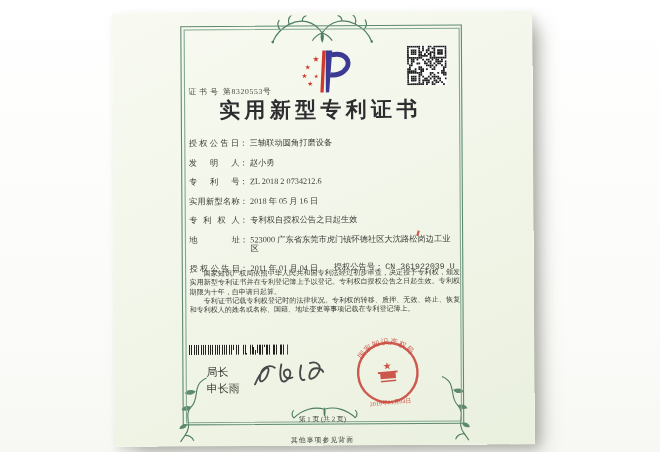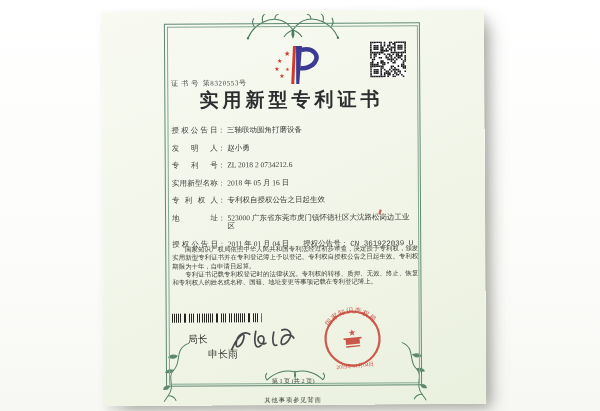--- a/index.html
+++ b/index.html
@@ -30,21 +30,21 @@
   .fv.wrap{max-width:184px;}
   .grant2{margin-left:14px;display:flex;font-family:Liberation Mono, monospace;}
   .penmark{position:absolute;left:276px;top:199px;width:1.6px;height:5px;background:#c23a2c;transform:rotate(18deg);opacity:.8;}
   .bodytext{position:absolute;left:69px;top:234px;width:246px;font-size:6.4px;line-height:8.3px;text-align:justify;color:#3c4038;}
   .bodytext p{margin:0;text-indent:2em;}
   .barcode{
     position:absolute;left:68px;top:302px;width:90px;height:9px;
     background:repeating-linear-gradient(90deg,#24241f 0 1.2px,#f4f6ec 1.2px 2.2px,#24241f 2.2px 3px,#f4f6ec 3px 4.8px,#24241f 4.8px 5.4px,#f4f6ec 5.4px 6.4px);
   }
   .director{position:absolute;left:84px;top:324px;font-size:10px;color:#3a3e36;line-height:8px;}
-  .director .nm{margin-top:7px;margin-left:20px;}
+  .director .nm{margin-top:7px;}
   .sig{position:absolute;left:120px;top:314px;}
   .seal{position:absolute;left:216px;top:295px;transform:rotate(-5deg);opacity:.92;}
   .pagefoot{position:absolute;left:62px;top:366px;width:254px;text-align:center;font-size:6.2px;color:#3f443c;}
   .backnote{position:absolute;left:62px;top:385px;width:254px;text-align:center;font-size:6.2px;color:#3f443c;letter-spacing:1px;}
   .crest{position:absolute;left:143px;top:3px;}
   .bottomorn{position:absolute;left:156px;top:357px;}
   .vine{position:absolute;top:330px;}
   .vine.left{left:58px;}
   .vine.right{left:294px;transform:scaleX(-1);}
 </style>

